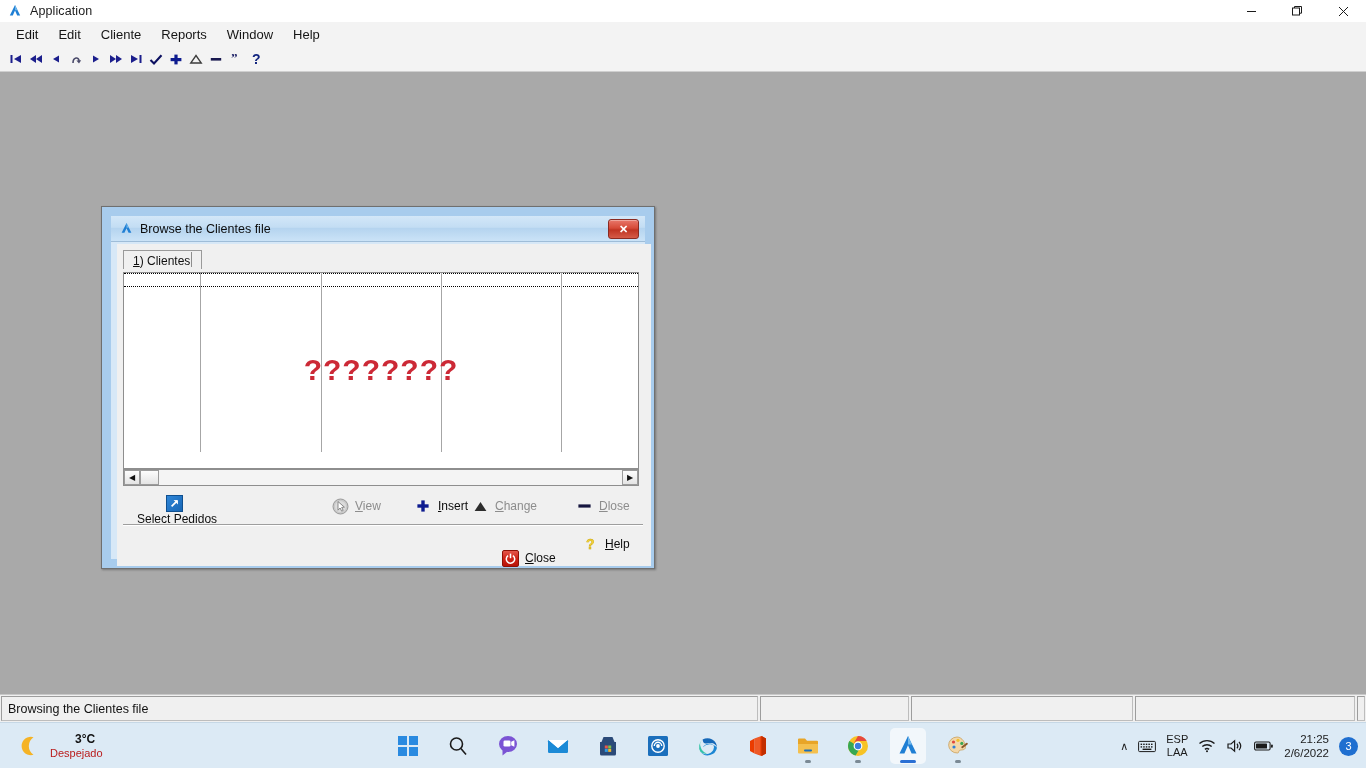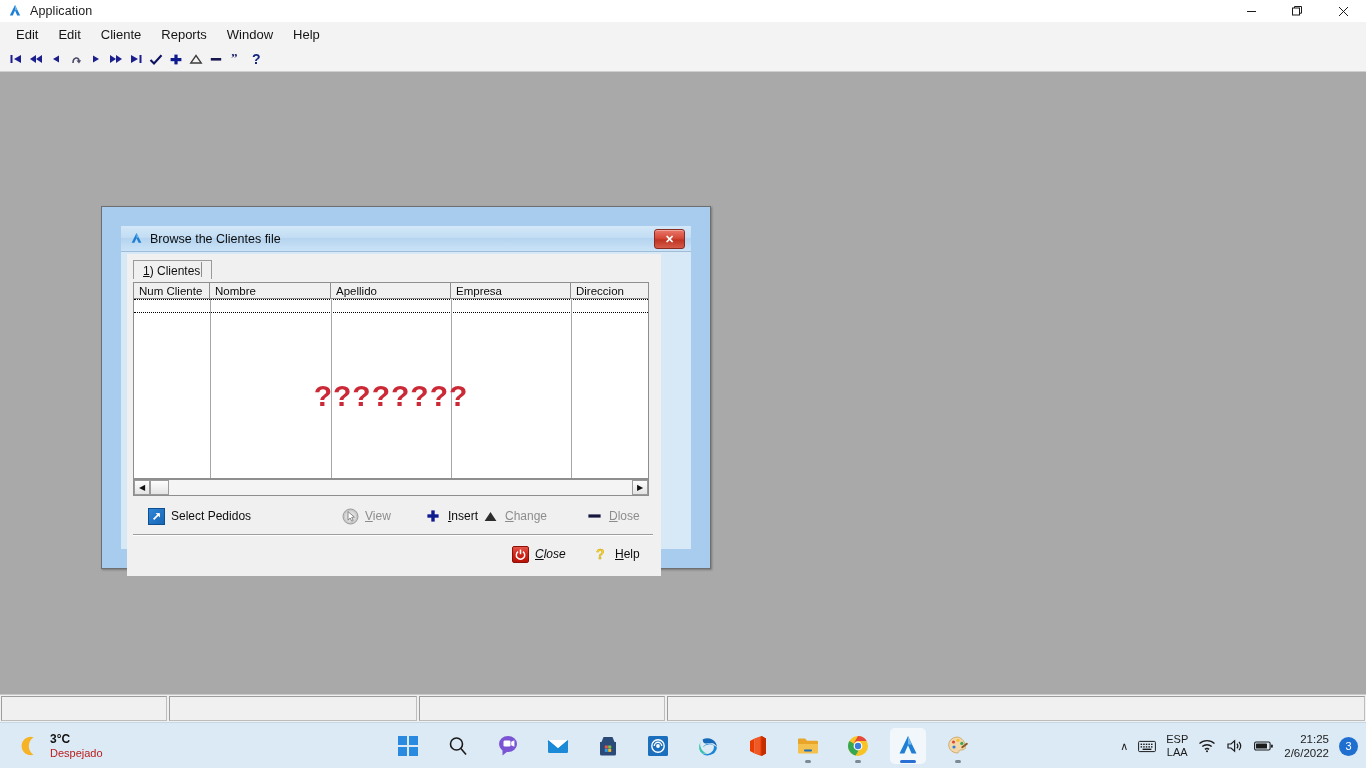--- a/index.html
+++ b/index.html
@@ -130,25 +130,25 @@
   #status-main { width: 848px; }
   #status-p2 { width: 166px; }
   #status-p3 { width: 248px; }
   #status-p4 { width: 246px; }
   #status-p5 { flex: 1; }
 
   
   #browse-dialog {
     position: absolute;
     left: 101px; top: 134px;
-    width: 610px; height: 363px;
+    width: 554px; height: 363px;
     background: #a8cced;
     border: 1px solid #6f6f6f;
     box-sizing: border-box;
-    padding: 19px;
+    padding: 9px;
     box-shadow: 1px 1px 2px rgba(0,0,0,0.30);
   }
   #dlg-inner {
     position: relative;
     width: 100%; height: 100%;
     background: #d7e8f7;
     box-sizing: border-box;
   }
   #dlg-titlebar {
     position: relative;
@@ -343,34 +343,34 @@
     white-space: nowrap;
   }
   .act-btn.disabled { color: #8d8d8d; }
   .act-ico {
     width: 18px; height: 18px;
     display: flex; align-items: center; justify-content: center;
     margin-right: 6px;
   }
   .act-label .accel { text-decoration: underline; }
 
-  #btn-select { position: absolute; left: 14px; }
+  #btn-select { position: absolute; left: 14px; flex-direction: column; }
   #btn-view   { position: absolute; left: 208px; }
   #btn-insert { position: absolute; left: 291px; }
   #btn-change { position: absolute; left: 348px; }
   #btn-delete { position: absolute; left: 452px; }
 
   
   #bottom-row {
     position: absolute;
     left: 6px; top: 288px;
     width: 516px;
     height: 26px;
   }
-  #btn-close-dlg { position: absolute; left: 378px; top: 1px; font-style: italic; }
+  #btn-close-dlg { position: absolute; left: 378px; top: 15px; }
   #btn-help-dlg  { position: absolute; left: 458px; top: 1px; }
 
   .close-ico {
     width: 17px; height: 17px;
     border-radius: 2px;
     background: linear-gradient(to bottom, #e4564a 0%, #cf2317 50%, #b81409 100%);
     border: 1px solid #8d1006;
     display: flex; align-items: center; justify-content: center;
     box-sizing: border-box;
   }
@@ -400,21 +400,21 @@
     height: 38px;
   }
   #weather-icon {
     width: 26px; height: 26px;
     display: flex; align-items: center; justify-content: center;
   }
   #weather-text {
     margin-left: 8px;
     line-height: 1.25;
   }
-  #weather-temp { font-size: 12px; color: #111; font-weight: bold; }
+  #weather-temp { font-size: 12px; color: #111; font-weight: bold; margin-left: 25px; }
   #weather-cond { font-size: 11px; color: #b91c1c; }
 
   #tb-icons {
     position: absolute;
     left: 0; right: 0; top: 0;
     height: 46px;
     display: flex;
     align-items: center;
     justify-content: center;
     gap: 14px;
@@ -594,27 +594,20 @@
 
           <div id="tabstrip">
             <div id="tab-clientes">
               <span class="accel">1</span>
                 <span>) Clientes</span>
             </div>
             <div id="tab-sep"></div>
           </div>
 
           <div id="grid-wrap">
-            <div id="grid-header">
-              <div class="gh-cell" style="width:76px">Num Cliente</div>
-              <div class="gh-cell" style="width:121px">Nombre</div>
-              <div class="gh-cell" style="width:120px">Apellido</div>
-              <div class="gh-cell" style="width:120px">Empresa</div>
-              <div class="gh-cell" style="width:77px;border-right:none">Direccion</div>
-            </div>
             <div id="grid-rows">
               <div id="grid-selrow"></div>
               <div class="col-divider" style="left:76px"></div>
               <div class="col-divider" style="left:197px"></div>
               <div class="col-divider" style="left:317px"></div>
               <div class="col-divider" style="left:437px"></div>
               <div id="grid-message">????????</div>
             </div>
           </div>
 
@@ -704,20 +697,21 @@
               <span class="act-label"><span class="accel">H</span><span>elp</span></span>
             </div>
           </div>
 
         </div>
       </div>
     </div>
   </div>
 
   <div id="statusbar">
+    <div class="status-panel" id="status-main">Browsing the Clientes file</div>
     <div class="status-panel" id="status-p2"></div>
     <div class="status-panel" id="status-p3"></div>
     <div class="status-panel" id="status-p4"></div>
     <div class="status-panel" id="status-p5"></div>
   </div>
 </div>
 
 <div id="taskbar">
 
   <div id="weather">

